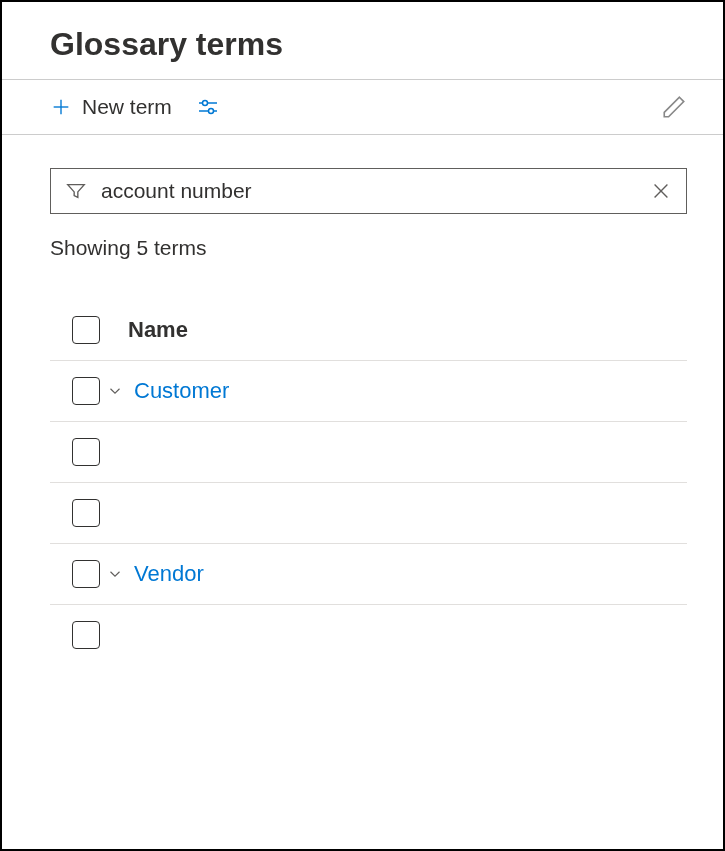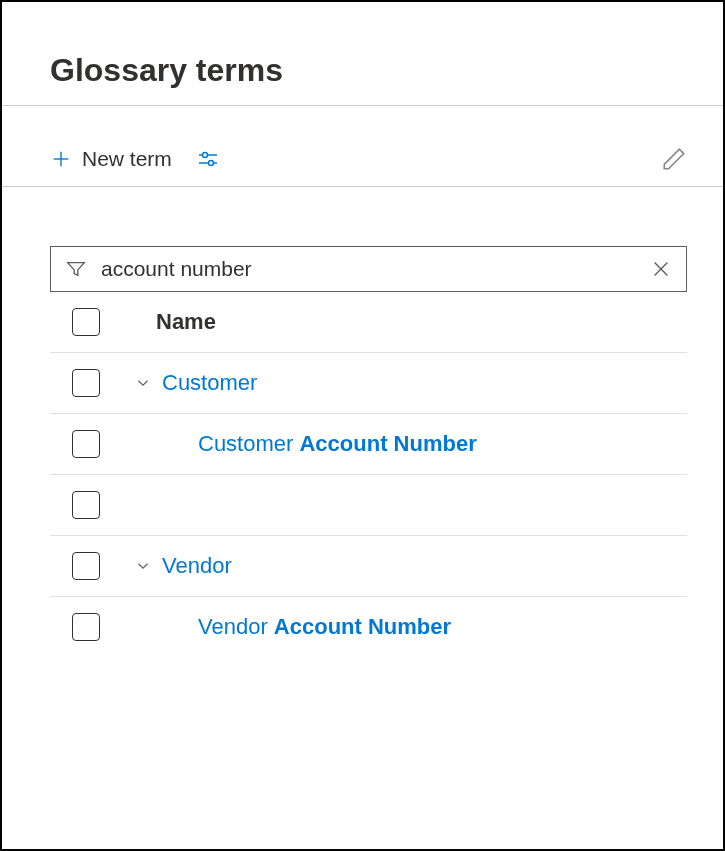--- a/index.html
+++ b/index.html
@@ -10,21 +10,20 @@
     body {
       font-family: 'Segoe UI', -apple-system, sans-serif;
       background: #fff;
       width: 725px;
       height: 851px;
       border: 2px solid #000;
       padding: 0;
     }
     .container {
       padding: 24px 36px 0 48px;
-      margin-top: 26px;
     }
     .page-title {
       font-size: 32px;
       font-weight: 600;
       color: #323130;
       margin-bottom: 16px;
     }
     .divider {
       border: none;
       border-top: 1px solid #ccc;
@@ -93,21 +92,20 @@
       margin-bottom: 40px;
     }
     .table {
       width: 100%;
     }
     .row {
       display: flex;
       align-items: center;
       padding: 16px 0 16px 22px;
       border-bottom: 1px solid #e1dfdd;
-      gap: 28px;
     }
     .row.header-row {
       border-bottom: 1px solid #e1dfdd;
     }
     .checkbox {
       width: 28px;
       height: 28px;
       border: 1.5px solid #323130;
       border-radius: 4px;
       flex-shrink: 0;
@@ -194,20 +192,21 @@
     </span>
     <input class="filter-input" type="text" value="account number" style="">
     <span class="clear-icon">
       <svg width="22" height="22" viewBox="0 0 24 24" fill="none" stroke="currentColor" stroke-width="1.5">
         <line x1="5" y1="5" x2="19" y2="19"></line>
           <line x1="19" y1="5" x2="5" y2="19"></line>
       </svg>
     </span>
   </div>
 
+  <div class="result-count">Showing 5 terms</div>
 
   <div class="table">
     <div class="row header-row">
       <div class="checkbox"></div>
       <div class="col-name-header">Name</div>
     </div>
 
     <div class="row">
       <div class="checkbox"></div>
       <div class="term-cell indent-0">
@@ -215,46 +214,36 @@
           <svg width="18" height="18" viewBox="0 0 24 24" fill="none" stroke="currentColor" stroke-width="1.5">
               <polyline points="6 9 12 15 18 9"></polyline>
             </svg>
         </span>
         <span class="term-link">Customer</span>
       </div>
     </div>
 
     <div class="row">
       <div class="checkbox"></div>
-      <div class="term-cell indent-1">
-        <span class="term-link">
-          <span>Customer </span><span class="bold">Account Number</span>
-        </span>
-      </div>
     </div>
 
     <div class="row">
       <div class="checkbox"></div>
     </div>
 
     <div class="row">
       <div class="checkbox"></div>
       <div class="term-cell indent-0">
         <span class="chevron">
           <svg width="18" height="18" viewBox="0 0 24 24" fill="none" stroke="currentColor" stroke-width="1.5">
               <polyline points="6 9 12 15 18 9"></polyline>
             </svg>
         </span>
         <span class="term-link">Vendor</span>
       </div>
     </div>
 
     <div class="row" style="border-bottom:none;">
       <div class="checkbox"></div>
-      <div class="term-cell indent-1">
-        <span class="term-link">
-          <span>Vendor </span><span class="bold">Account Number</span>
-        </span>
-      </div>
     </div>
 
   </div>
 </div>
 
 </body></html>

